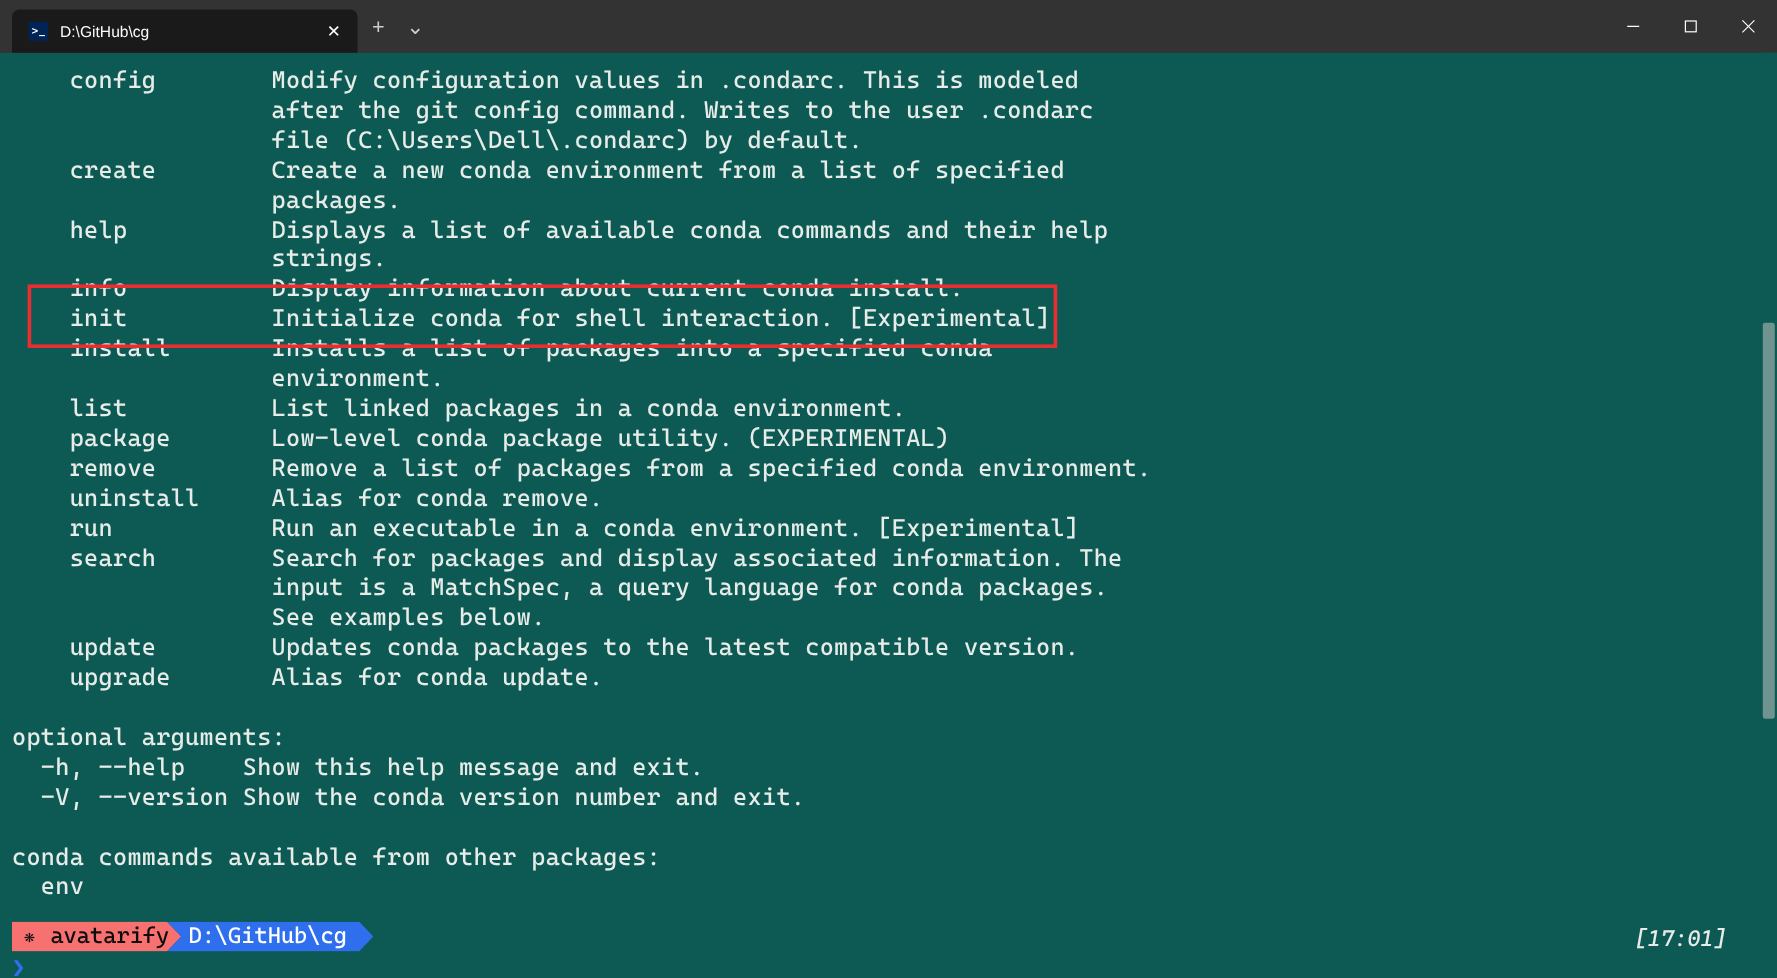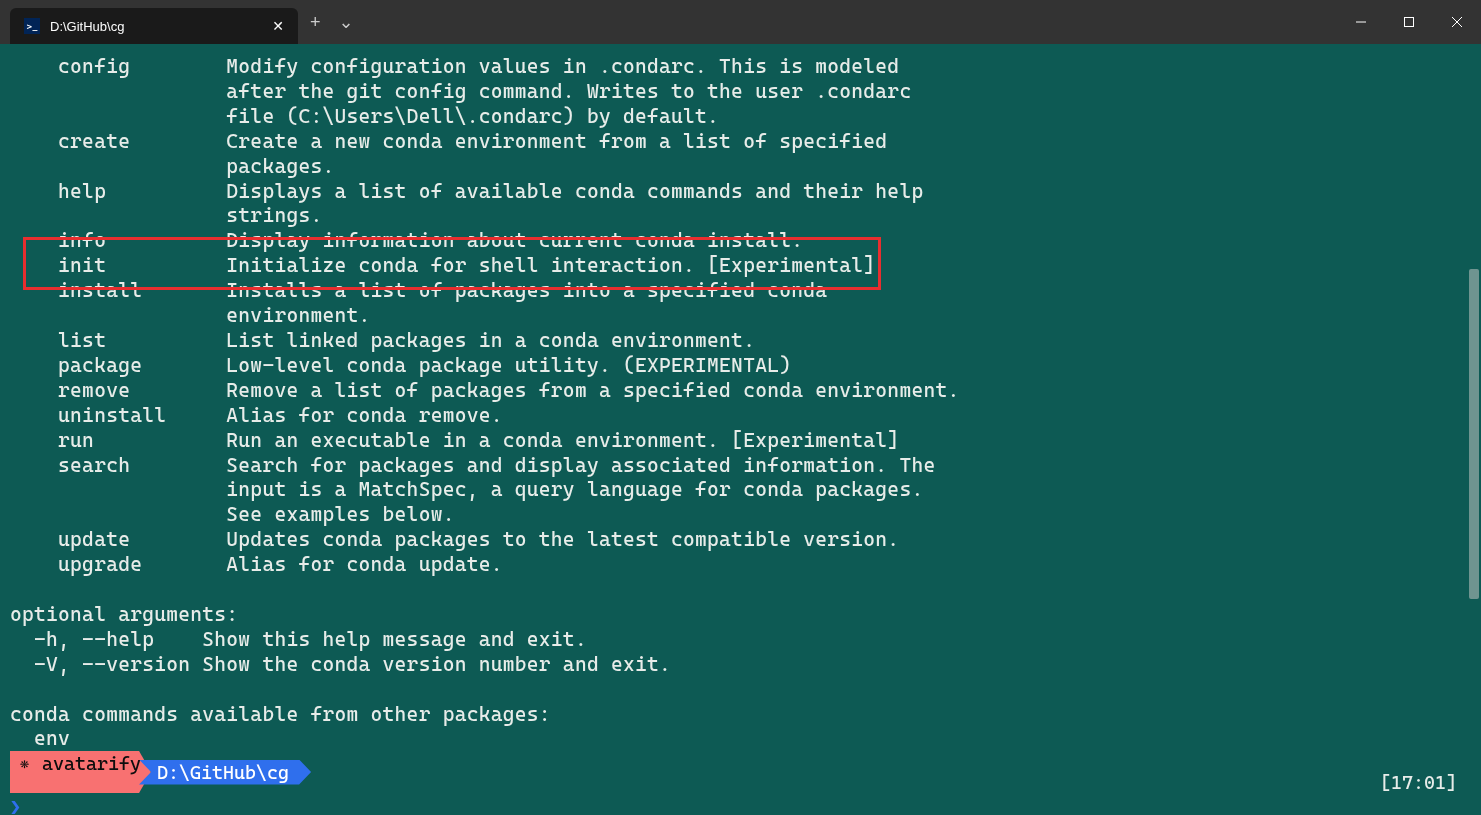--- a/index.html
+++ b/index.html
@@ -100,44 +100,45 @@
       display: flex;
       align-items: center;
       font-size: 18.8px;
     }
     .seg-env {
       background: #f87171;
       color: #0d0d0d;
       padding: 0 10px 0 32px;
       position: relative;
       clip-path: polygon(0 0, calc(100% - 12px) 0, 100% 50%, calc(100% - 12px) 100%, 0 100%);
-      height: 42px;
+      height: 25px;
       line-height: 25px;
     }
     .seg-env::before {
       content: "❋";
       position: absolute;
       left: 10px;
       font-size: 15px;
     }
     .seg-path {
       background: #2f6fed;
       color: #fff;
       padding: 0 22px 0 18px;
       margin-left: -12px;
       clip-path: polygon(0 0, calc(100% - 12px) 0, 100% 50%, calc(100% - 12px) 100%, 0 100%, 12px 50%);
       height: 25px;
       line-height: 25px;
     }
     .time-stamp {
       position: absolute;
-      right: 24px;
+      right: 42px;
       bottom: 22px;
       color: #e7ece9;
       font-size: 18.8px;
+      font-style: italic;
     }
     .cursor-line {
       position: absolute;
       left: 10px;
       bottom: -3px;
       color: #2f6fed;
       font-size: 18.8px;
     }
     .scrollbar {
       position: absolute;

